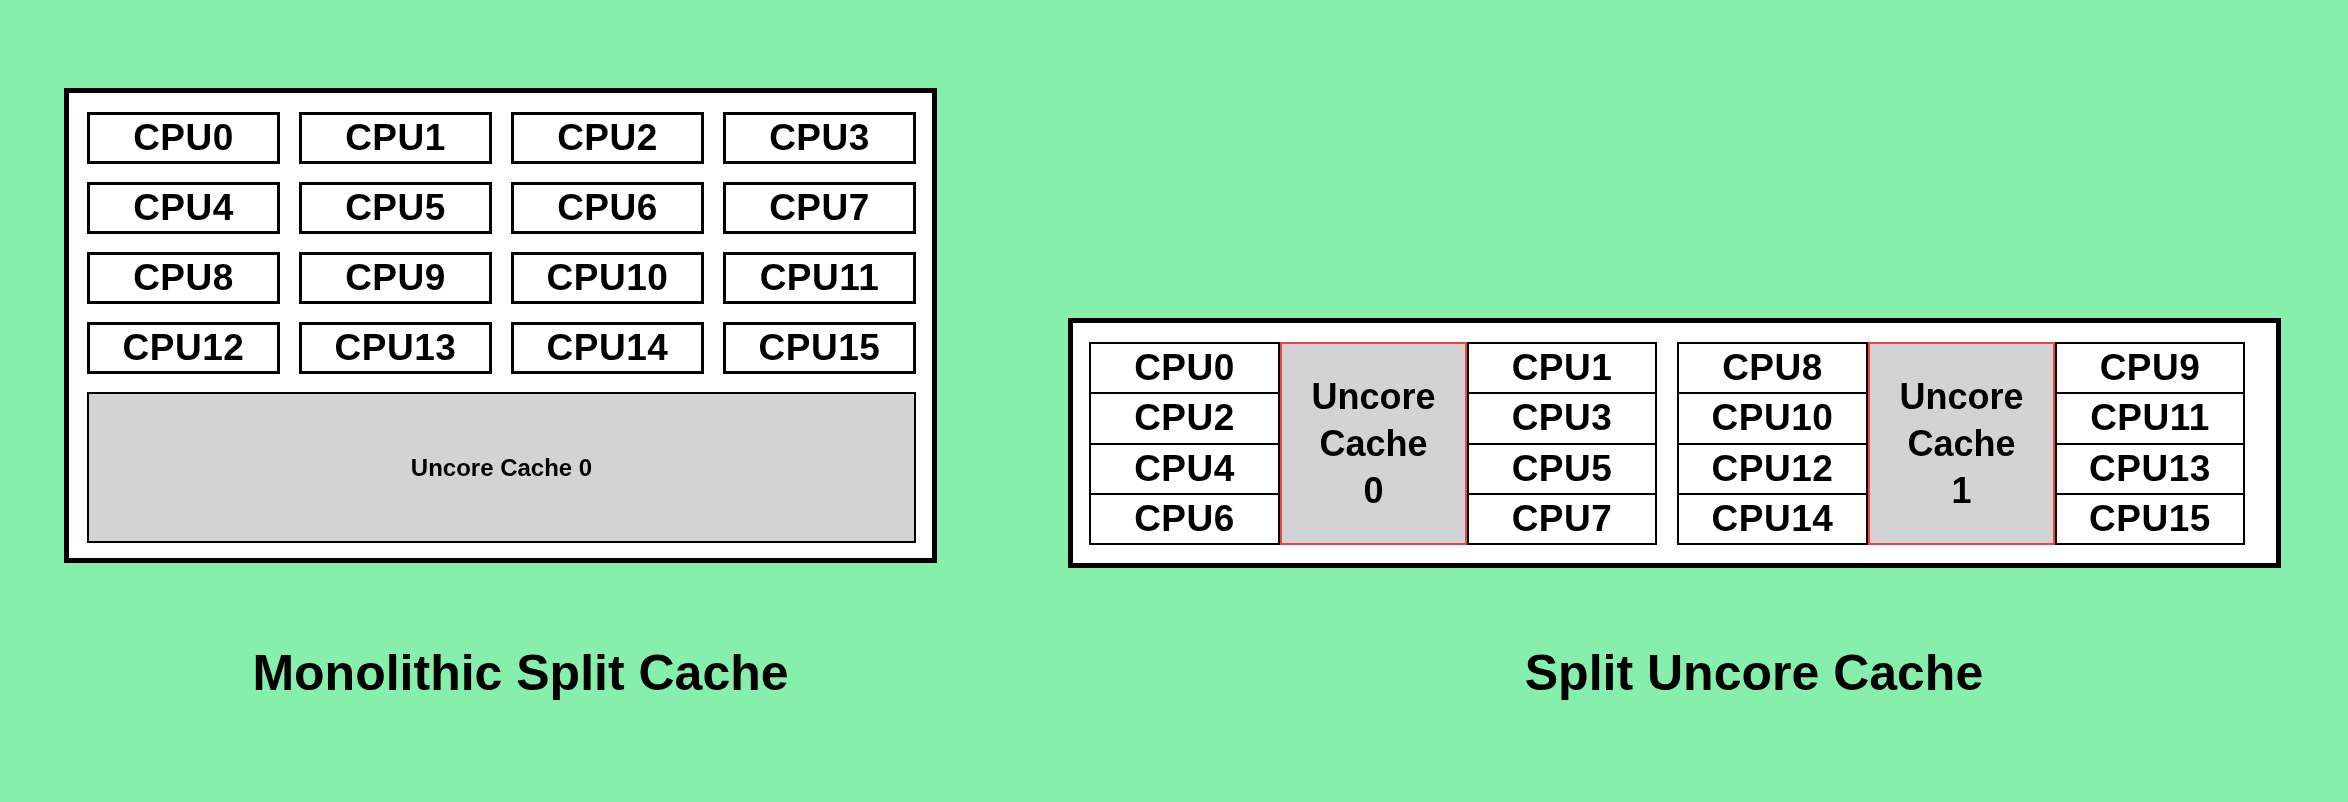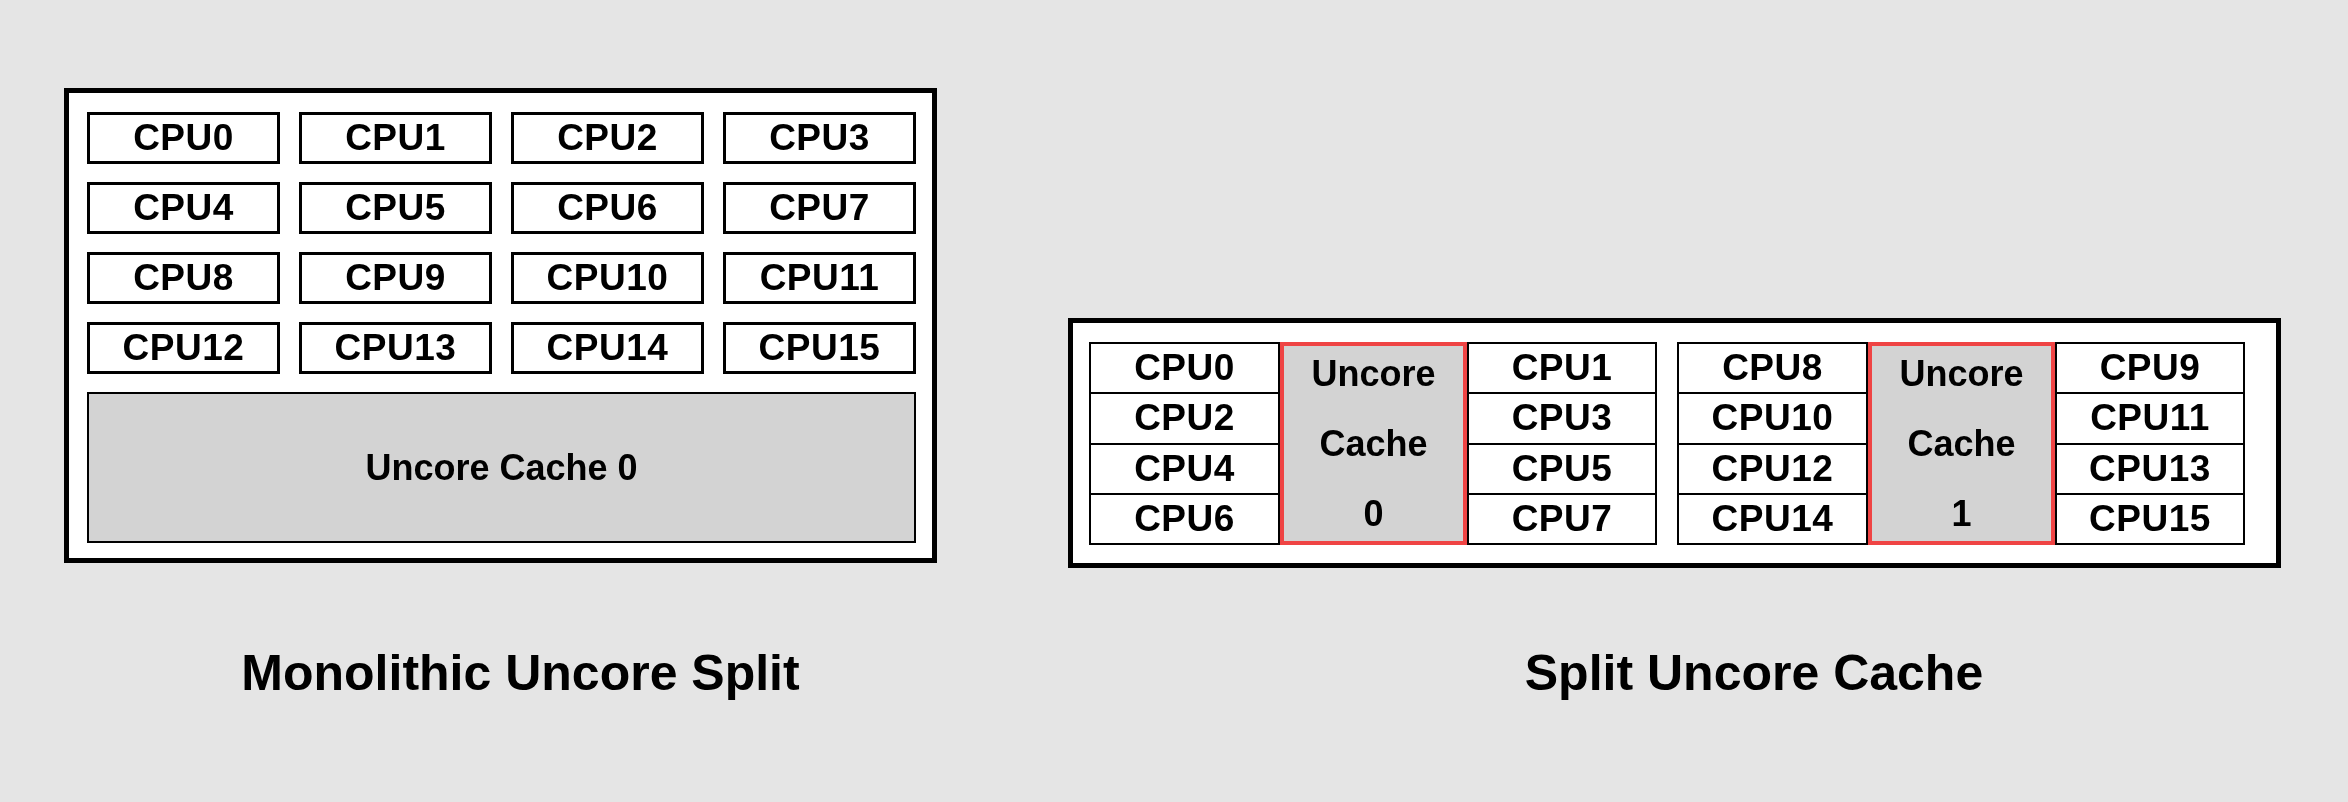--- a/index.html
+++ b/index.html
@@ -1,19 +1,19 @@
 <!DOCTYPE html>
 <html><head>
 <meta charset="utf-8">
 <style>
   html,body { margin:0; padding:0; background:#ffffff; }
   .canvas {
     position:relative;
     width:2348px; height:802px;
-    background:#e5e5e5;
+    background:#86efac;
     font-family:"Liberation Sans", sans-serif;
     color:#000;
     overflow:hidden;
   }
 
   
   .mono-box {
     position:absolute; left:64px; top:88px;
     width:873px; height:475px;
     border:5px solid #000;
@@ -34,21 +34,21 @@
     background:#fff;
     display:flex; align-items:center; justify-content:center;
     font-weight:bold; font-size:37px; letter-spacing:0.5px;
   }
   .uncore-wide {
     margin-top:18px;
     width:829px; height:151px;
     border:2px solid #000;
     box-sizing:border-box;
     display:flex; align-items:center; justify-content:center;
-    font-weight:bold; font-size:36px;
+    font-weight:bold; font-size:24px;
   }
 
   
   .split-box {
     position:absolute; left:1068px; top:318px;
     width:1213px; height:250px;
     border:5px solid #000;
     box-sizing:border-box;
     background:#fff;
     padding:19px 0 0 16px;
@@ -65,26 +65,25 @@
   .cpu-col.right { width:190px; }
   .cpu-cell {
     flex:1;
     display:flex; align-items:center; justify-content:center;
     font-weight:bold; font-size:37px; letter-spacing:0.5px;
     border-top:2px solid #000;
   }
   .cpu-cell:first-child { border-top:none; }
   .uncore-cell {
     width:187px;
-    border:4px solid #ef4444;
+    border:2px solid #ef4444;
     box-sizing:border-box;
     display:flex; flex-direction:column; align-items:center; justify-content:center;
     font-weight:bold; font-size:36px; line-height:47px;
     text-align:center;
-    gap:23px;
   }
   .uncore-line { height:47px; }
 
   
   .caption {
     position:absolute; top:644px;
     font-weight:bold; font-size:50px;
     text-align:center;
     white-space:nowrap;
   }
@@ -112,21 +111,21 @@
         <div class="cpu-box">CPU9</div>
         <div class="cpu-box">CPU10</div>
         <div class="cpu-box">CPU11</div>
         <div class="cpu-box">CPU12</div>
         <div class="cpu-box">CPU13</div>
         <div class="cpu-box">CPU14</div>
         <div class="cpu-box">CPU15</div>
       </div>
     <div class="uncore-wide gray-fill">Uncore Cache 0</div>
   </div>
-  <div class="caption caption-left">Monolithic Uncore Split</div>
+  <div class="caption caption-left">Monolithic Split Cache</div>
 
   <div class="split-box">
 
     <div class="cluster">
       <div class="cpu-col">
           <div class="cpu-cell">CPU0</div>
           <div class="cpu-cell">CPU2</div>
           <div class="cpu-cell">CPU4</div>
           <div class="cpu-cell">CPU6</div>
         </div>

